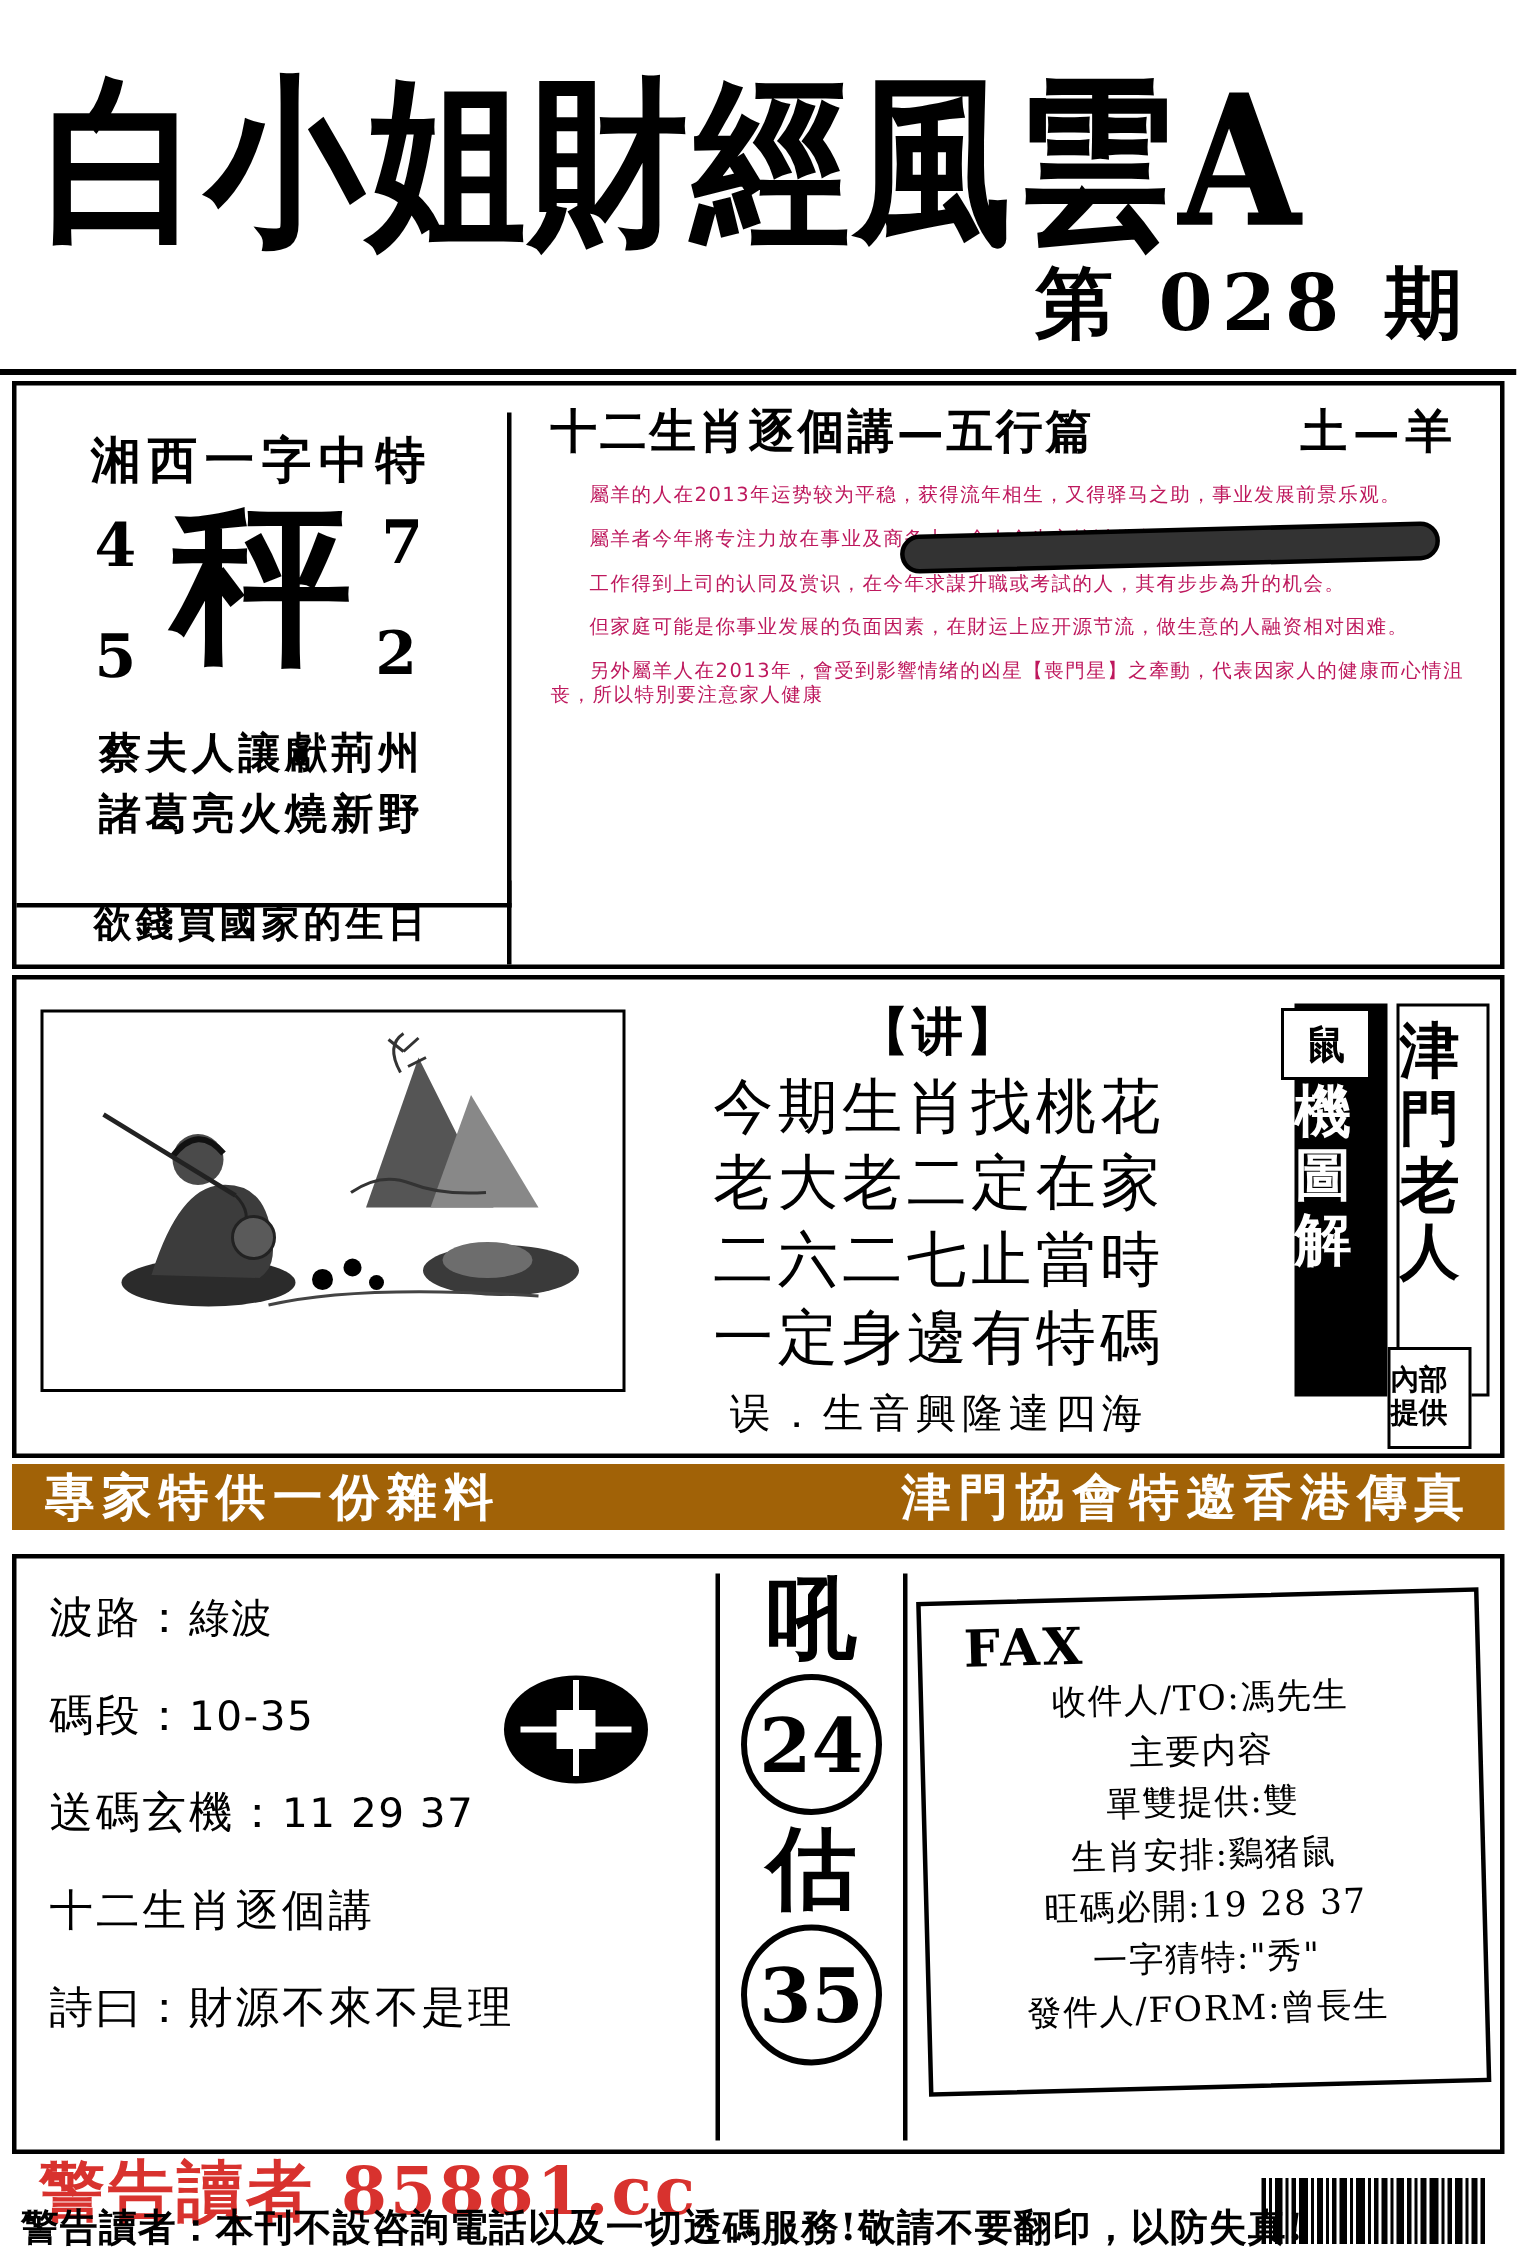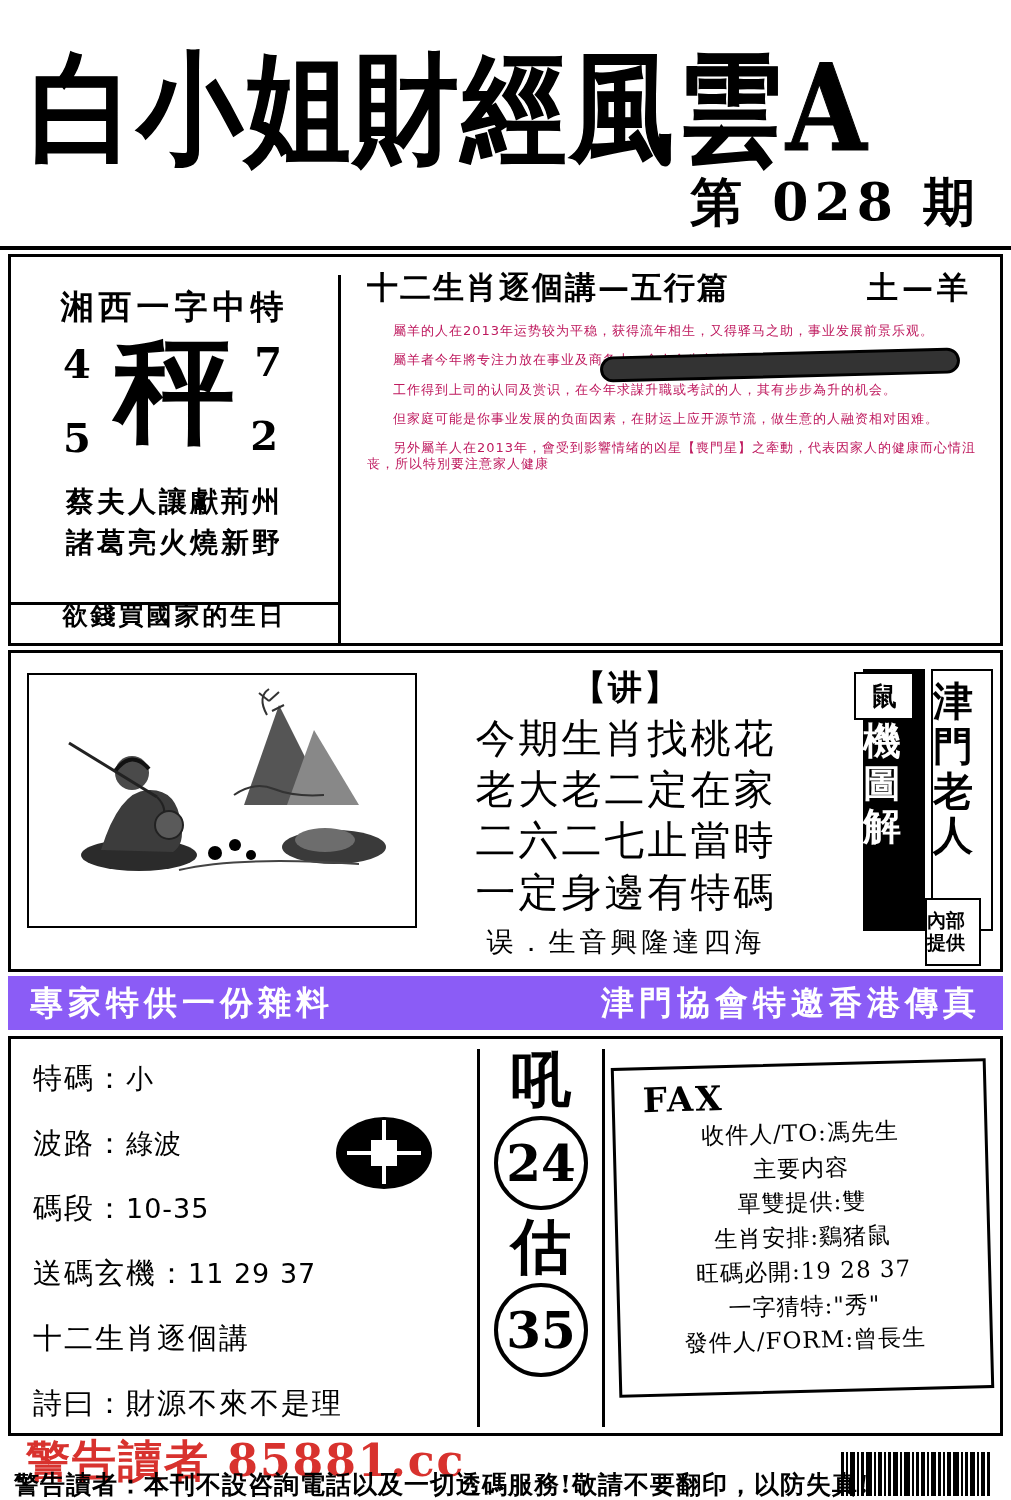--- a/index.html
+++ b/index.html
@@ -122,22 +122,22 @@
   }
   .innerbadge{
     position:absolute;left:925px;top:898px;width:52px;height:64px;
     border:2px solid #000;background:#fff;
     display:flex;flex-direction:column;align-items:center;justify-content:center;
     font-family:"DejaVu Serif","Liberation Serif",serif;font-weight:bold;font-size:19px;line-height:1.15;
   }
 
   
   .blackbar{
-    position:absolute;left:8px;top:976px;width:995px;height:54px;
-    background:#8b5cf6;color:#fff;display:flex;align-items:center;
+    position:absolute;left:8px;top:976px;width:995px;height:44px;
+    background:#a16207;color:#fff;display:flex;align-items:center;
     box-sizing:border-box;padding:0 22px;justify-content:space-between;
   }
   .blackbar span{
     font-family:"DejaVu Serif","Liberation Serif",serif;
     font-weight:bold;font-size:33px;letter-spacing:5px;white-space:nowrap;
   }
 
   
   .row3{position:absolute;left:8px;top:1036px;width:995px;height:400px;border:3px solid #000;box-sizing:border-box;}
   .stats{position:absolute;left:22px;top:20px;width:450px;}
@@ -300,23 +300,20 @@
   <div class="innerbadge">內部提供</div>
 
   <div class="blackbar">
     <span>專家特供一份雜料</span>
     <span>津門協會特邀香港傳真</span>
   </div>
 
   <div class="row3">
 
     <div class="stats">
-      <div class="stat-line">
-        <span>特碼：</span><span class="stat-val">小</span>
-      </div>
       <div class="stat-line">
         <span>波路：</span><span class="stat-val">綠波</span>
       </div>
       <div class="stat-line">
         <span>碼段：</span><span class="stat-val">10-35</span>
       </div>
       <div class="stat-line">
         <span>送碼玄機：</span><span class="stat-val">11 29 37</span>
       </div>
       <div class="stat-line">

